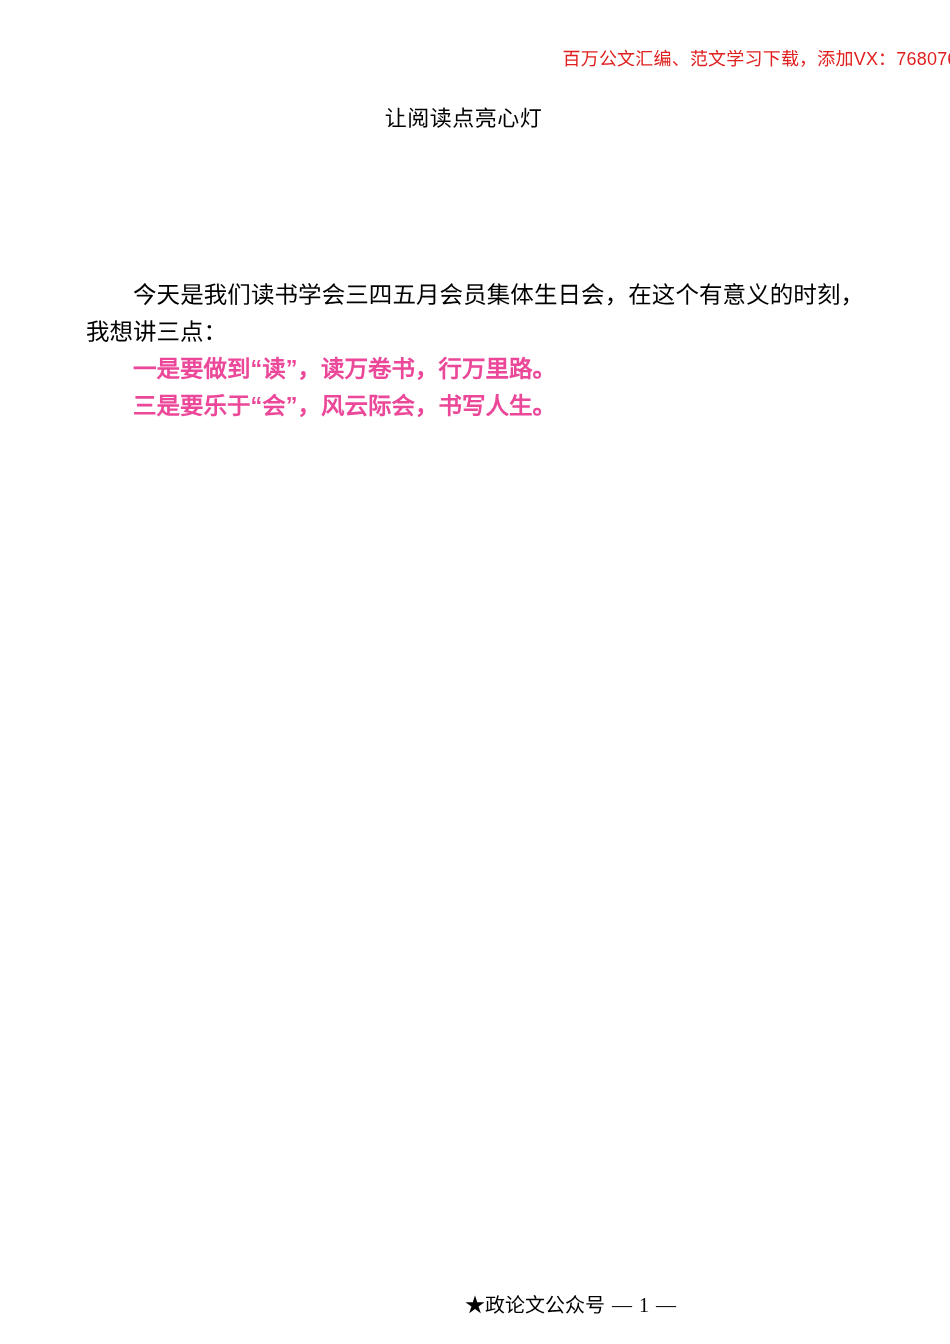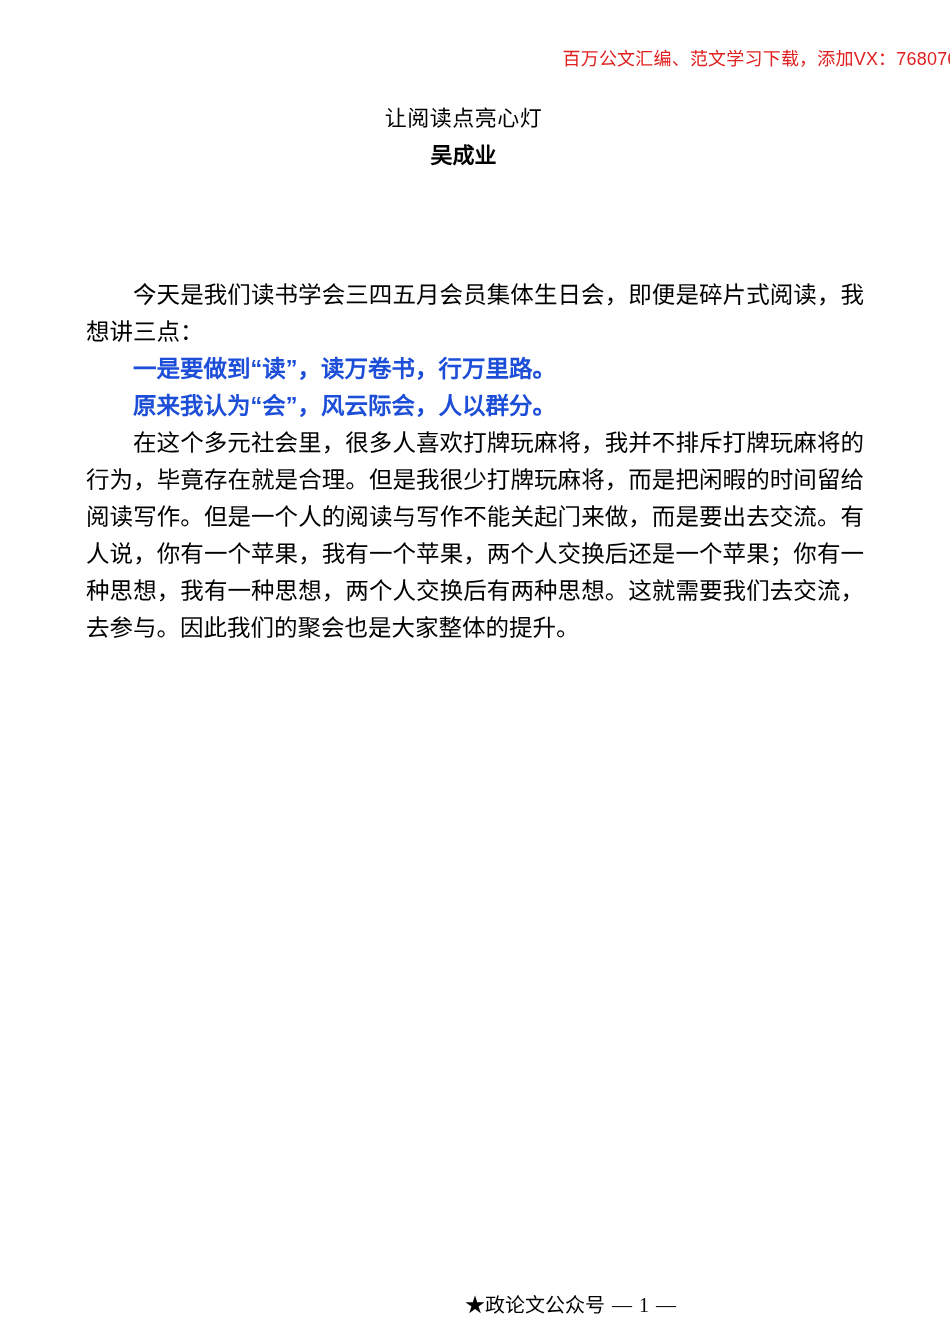--- a/index.html
+++ b/index.html
@@ -78,21 +78,21 @@
     text-indent: 2em;
     color: #000;
     word-break: break-all;
   }
   .heading {
     font-size: 23.5px;
     line-height: 37px;
     font-weight: bold;
     text-indent: 2em;
     margin: 0;
-    color: #1d4ed8;
+    color: #ec4899;
   }
 
   
   .footer {
     position: absolute;
     bottom: 26px;
     left: 0;
     width: 818px;
     text-align: center;
     font-family: "Liberation Serif", "DejaVu Serif", serif;
@@ -111,32 +111,30 @@
 </style>
 </head>
 <body>
 
 <div class="page">
 
   <div class="promo-banner">百万公文汇编、范文学习下载，添加VX：76807688</div>
 
   <div class="title-block">
     <div class="tline doc-title">让阅读点亮心灯</div>
-    <div class="tline author">吴成业</div>
   </div>
 
   <div class="body-area">
 
-    <p class="para">今天是我们读书学会三四五月会员集体生日会，即便是碎片式阅读，我想讲三点：</p>
+    <p class="para">今天是我们读书学会三四五月会员集体生日会，在这个有意义的时刻，我想讲三点：</p>
 
     <p class="heading">一是要做到“读”，读万卷书，行万里路。</p>
 
 
-    <p class="heading">原来我认为“会”，风云际会，人以群分。</p>
-    <p class="para">在这个多元社会里，很多人喜欢打牌玩麻将，我并不排斥打牌玩麻将的行为，毕竟存在就是合理。但是我很少打牌玩麻将，而是把闲暇的时间留给阅读写作。但是一个人的阅读与写作不能关起门来做，而是要出去交流。有人说，你有一个苹果，我有一个苹果，两个人交换后还是一个苹果；你有一种思想，我有一种思想，两个人交换后有两种思想。这就需要我们去交流，去参与。因此我们的聚会也是大家整体的提升。</p>
+    <p class="heading">三是要乐于“会”，风云际会，书写人生。</p>
 
 
   </div>
 
   <div class="footer">
     <span class="footer-inner"><span>★</span><span>政论文公众号</span><span class="pg-dash">—</span><span>1</span><span class="pg-dash">—</span></span>
   </div>
 
 </div>
 

